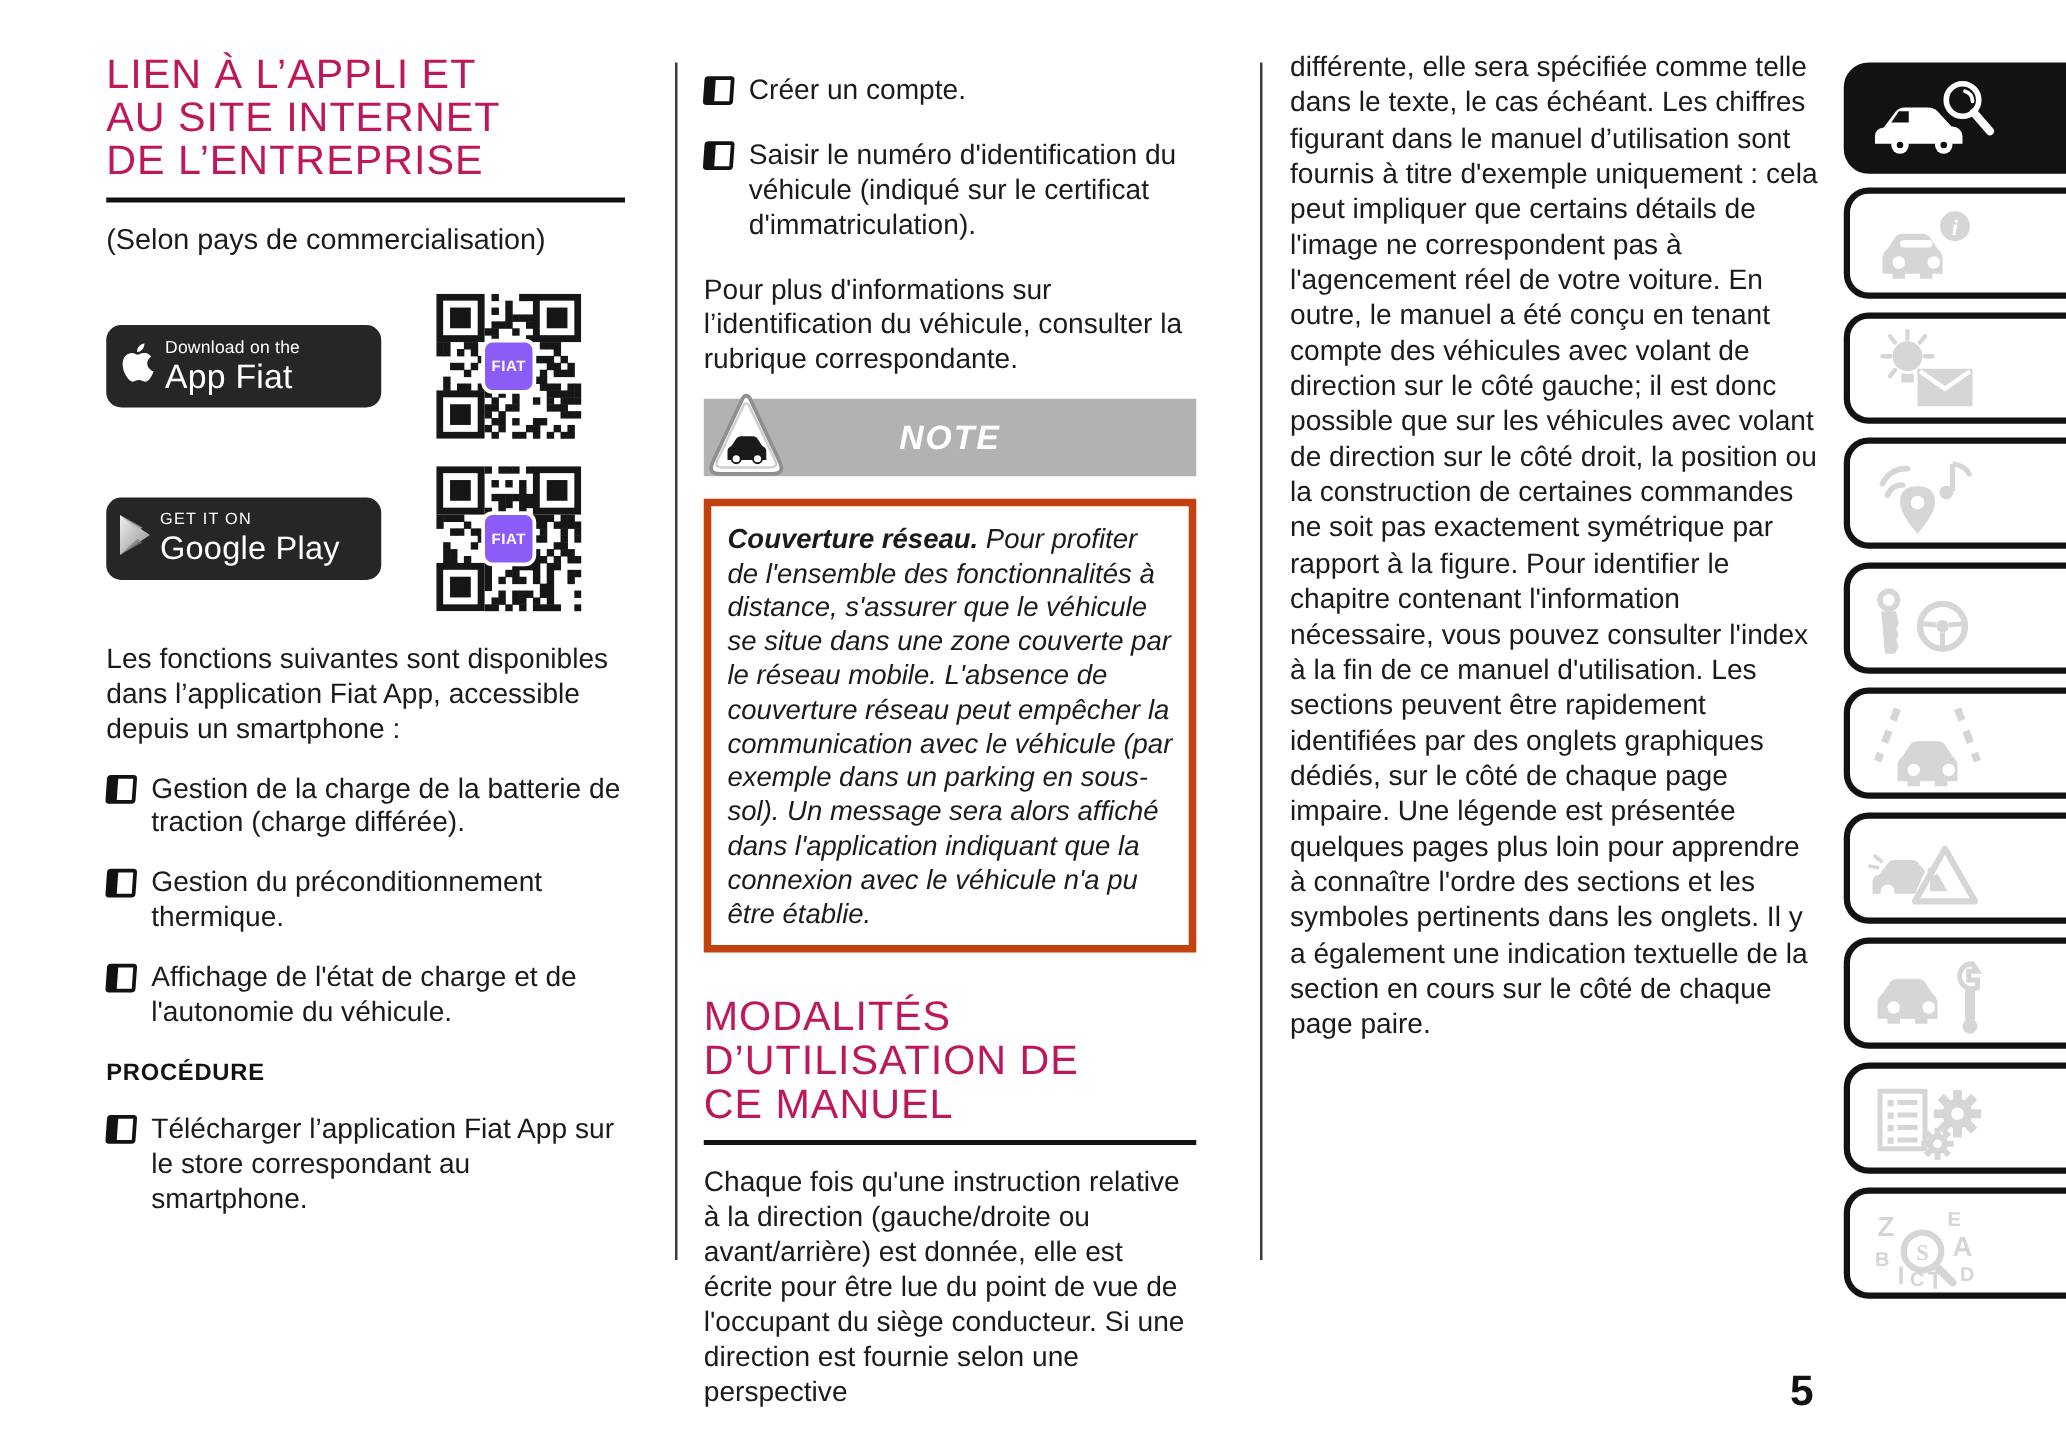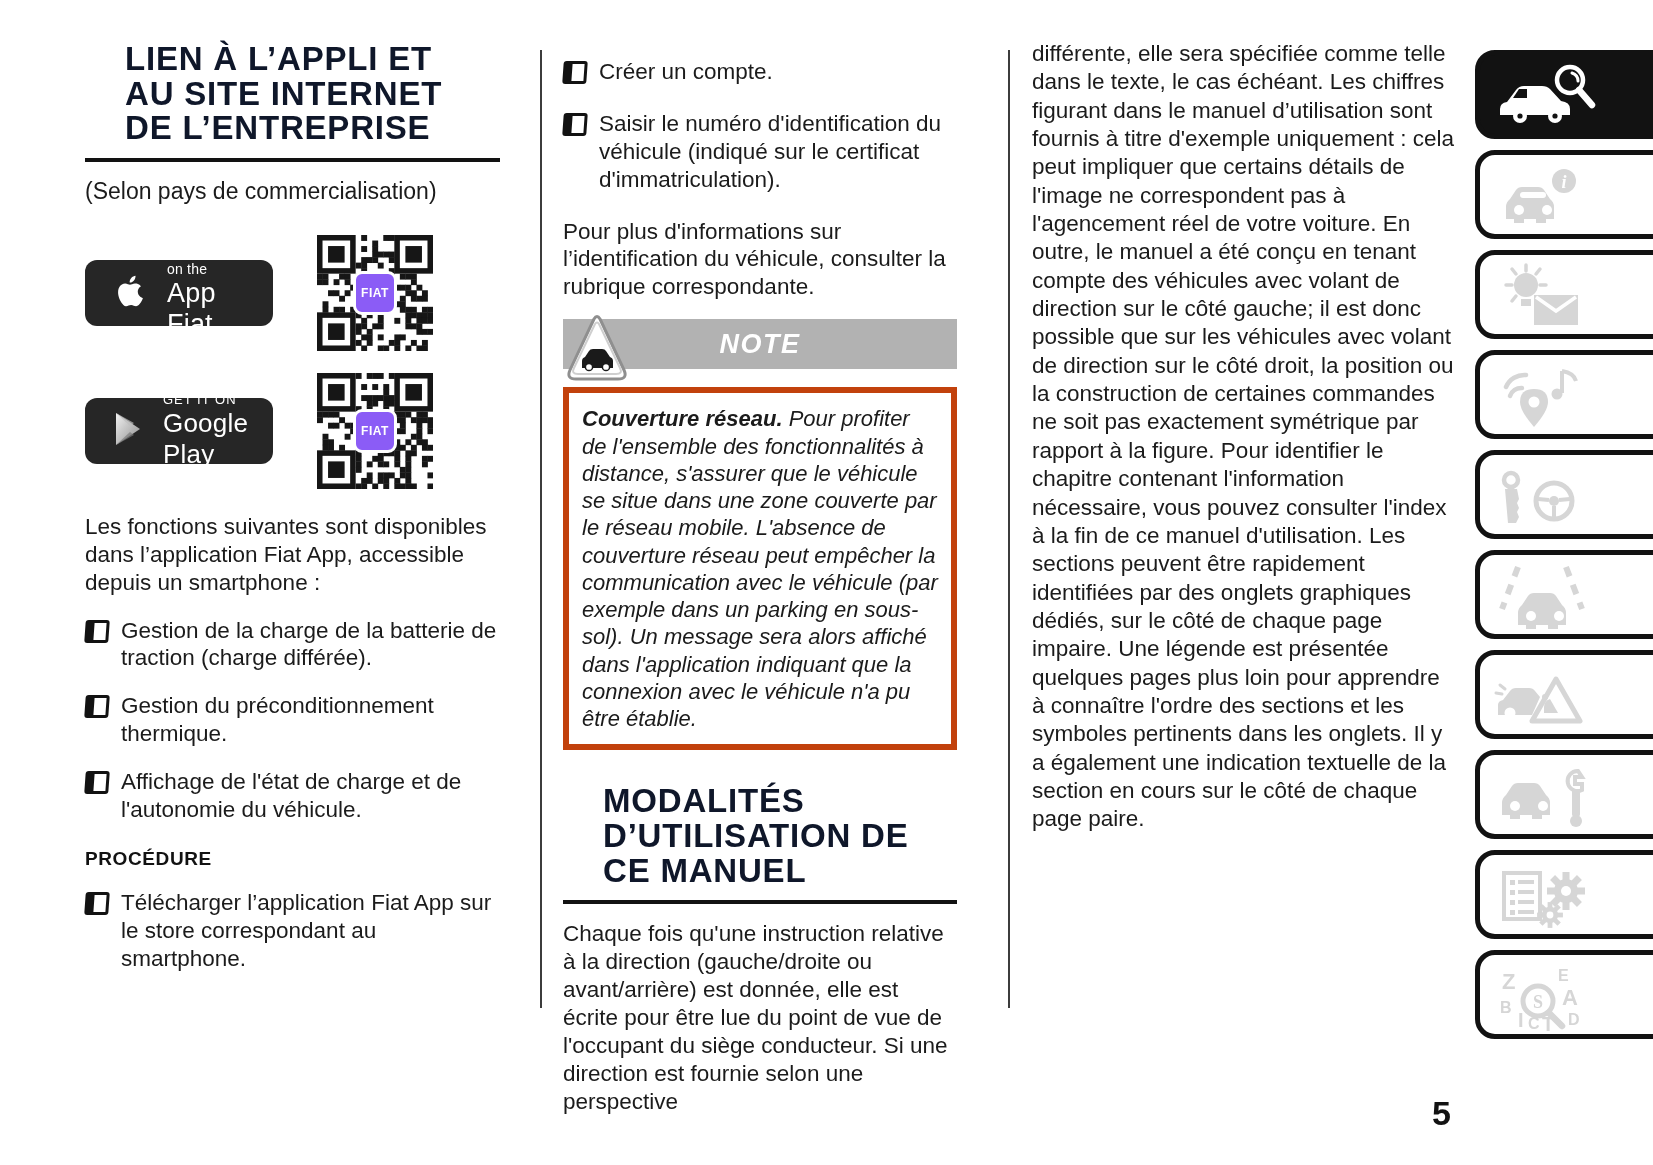--- a/index.html
+++ b/index.html
@@ -11,23 +11,22 @@
   
   .col{position:absolute;top:42px;}
   #col1{left:85px;width:415px;}
   #col2{left:563px;width:394px;top:46px;}
   #col3{left:1032px;width:424px;top:40px;}
   .vsep{position:absolute;top:50px;height:958px;width:2px;background:#3c3c3c;}
   #sep1{left:540px;}
   #sep2{left:1008px;}
 
   .h1{
-    font-size:33px;font-weight:bold;line-height:1.05;letter-spacing:.8px;
-    color:#0f172a;
-    margin-left:40px;
+    font-size:33px;font-weight:normal;line-height:1.05;letter-spacing:.8px;
+    color:#be185d;
   }
   .h1 span{display:block;}
   .hrule{height:4px;background:#121212;margin-top:12px;}
   .h2small{
     font-size:19px;font-weight:bold;letter-spacing:.6px;line-height:1.12;
     color:#121212;margin-top:24px;
   }
   .h2small span{display:block;}
   .subnote{font-size:23px;margin-top:16px;}
   .para{font-size:22.5px;line-height:1.24;margin-top:24px;}
@@ -41,40 +40,40 @@
   .blist li .bullet{
     position:absolute;left:0;top:3px;width:12px;height:17px;
     border:3px solid #121212;border-left-width:9px;border-radius:3px;
     transform:skewX(-4deg);
   }
 
   
   .badgerow{display:flex;align-items:center;gap:44px;margin-top:30px;}
   .badgerow.second{margin-top:22px;}
   .storebadge{
-    width:188px;height:66px;background:#262626;border-radius:12px;color:#fff;
-    display:flex;align-items:center;padding:0 28px;box-sizing:border-box;gap:20px;
+    width:220px;height:66px;background:#262626;border-radius:12px;color:#fff;
+    display:flex;align-items:center;padding:0 8px;box-sizing:border-box;gap:5px;
     flex:0 0 auto;
   }
   .storebadge .tx .l1{font-size:14px;letter-spacing:.2px;}
   .storebadge .tx .l2{font-size:27px;letter-spacing:.2px;margin-top:1px;}
   .gplay .tx .l1{font-size:13px;letter-spacing:1px;}
   .gplay .tx .l2{font-size:26px;}
   .qr{position:relative;width:116px;height:116px;flex:0 0 auto;}
   .qr svg{display:block;}
   .qr-logo{
     position:absolute;left:50%;top:50%;transform:translate(-50%,-50%);
     width:38px;height:38px;background:#8b5cf6;border:3px solid #fff;border-radius:9px;
     color:#fff;display:flex;align-items:center;justify-content:center;
     font-size:12px;font-weight:bold;letter-spacing:.5px;
   }
 
   
   .notebar{
-    position:relative;margin-top:18px;height:50px;background:#b2b2b2;
+    position:relative;margin-top:18px;height:62px;background:#b2b2b2;
     display:flex;align-items:center;justify-content:center;
   }
   .notebar .ntx{color:#fff;font-size:27px;font-weight:bold;font-style:italic;letter-spacing:1.5px;}
   .notetri{position:absolute;left:2px;top:-7px;}
   .notebox{
     border:6px solid #c2410c;margin-top:18px;padding:12px 13px;
     font-style:italic;font-size:22px;line-height:1.24;
   }
   .notebox .lead{font-weight:bold;}
 

